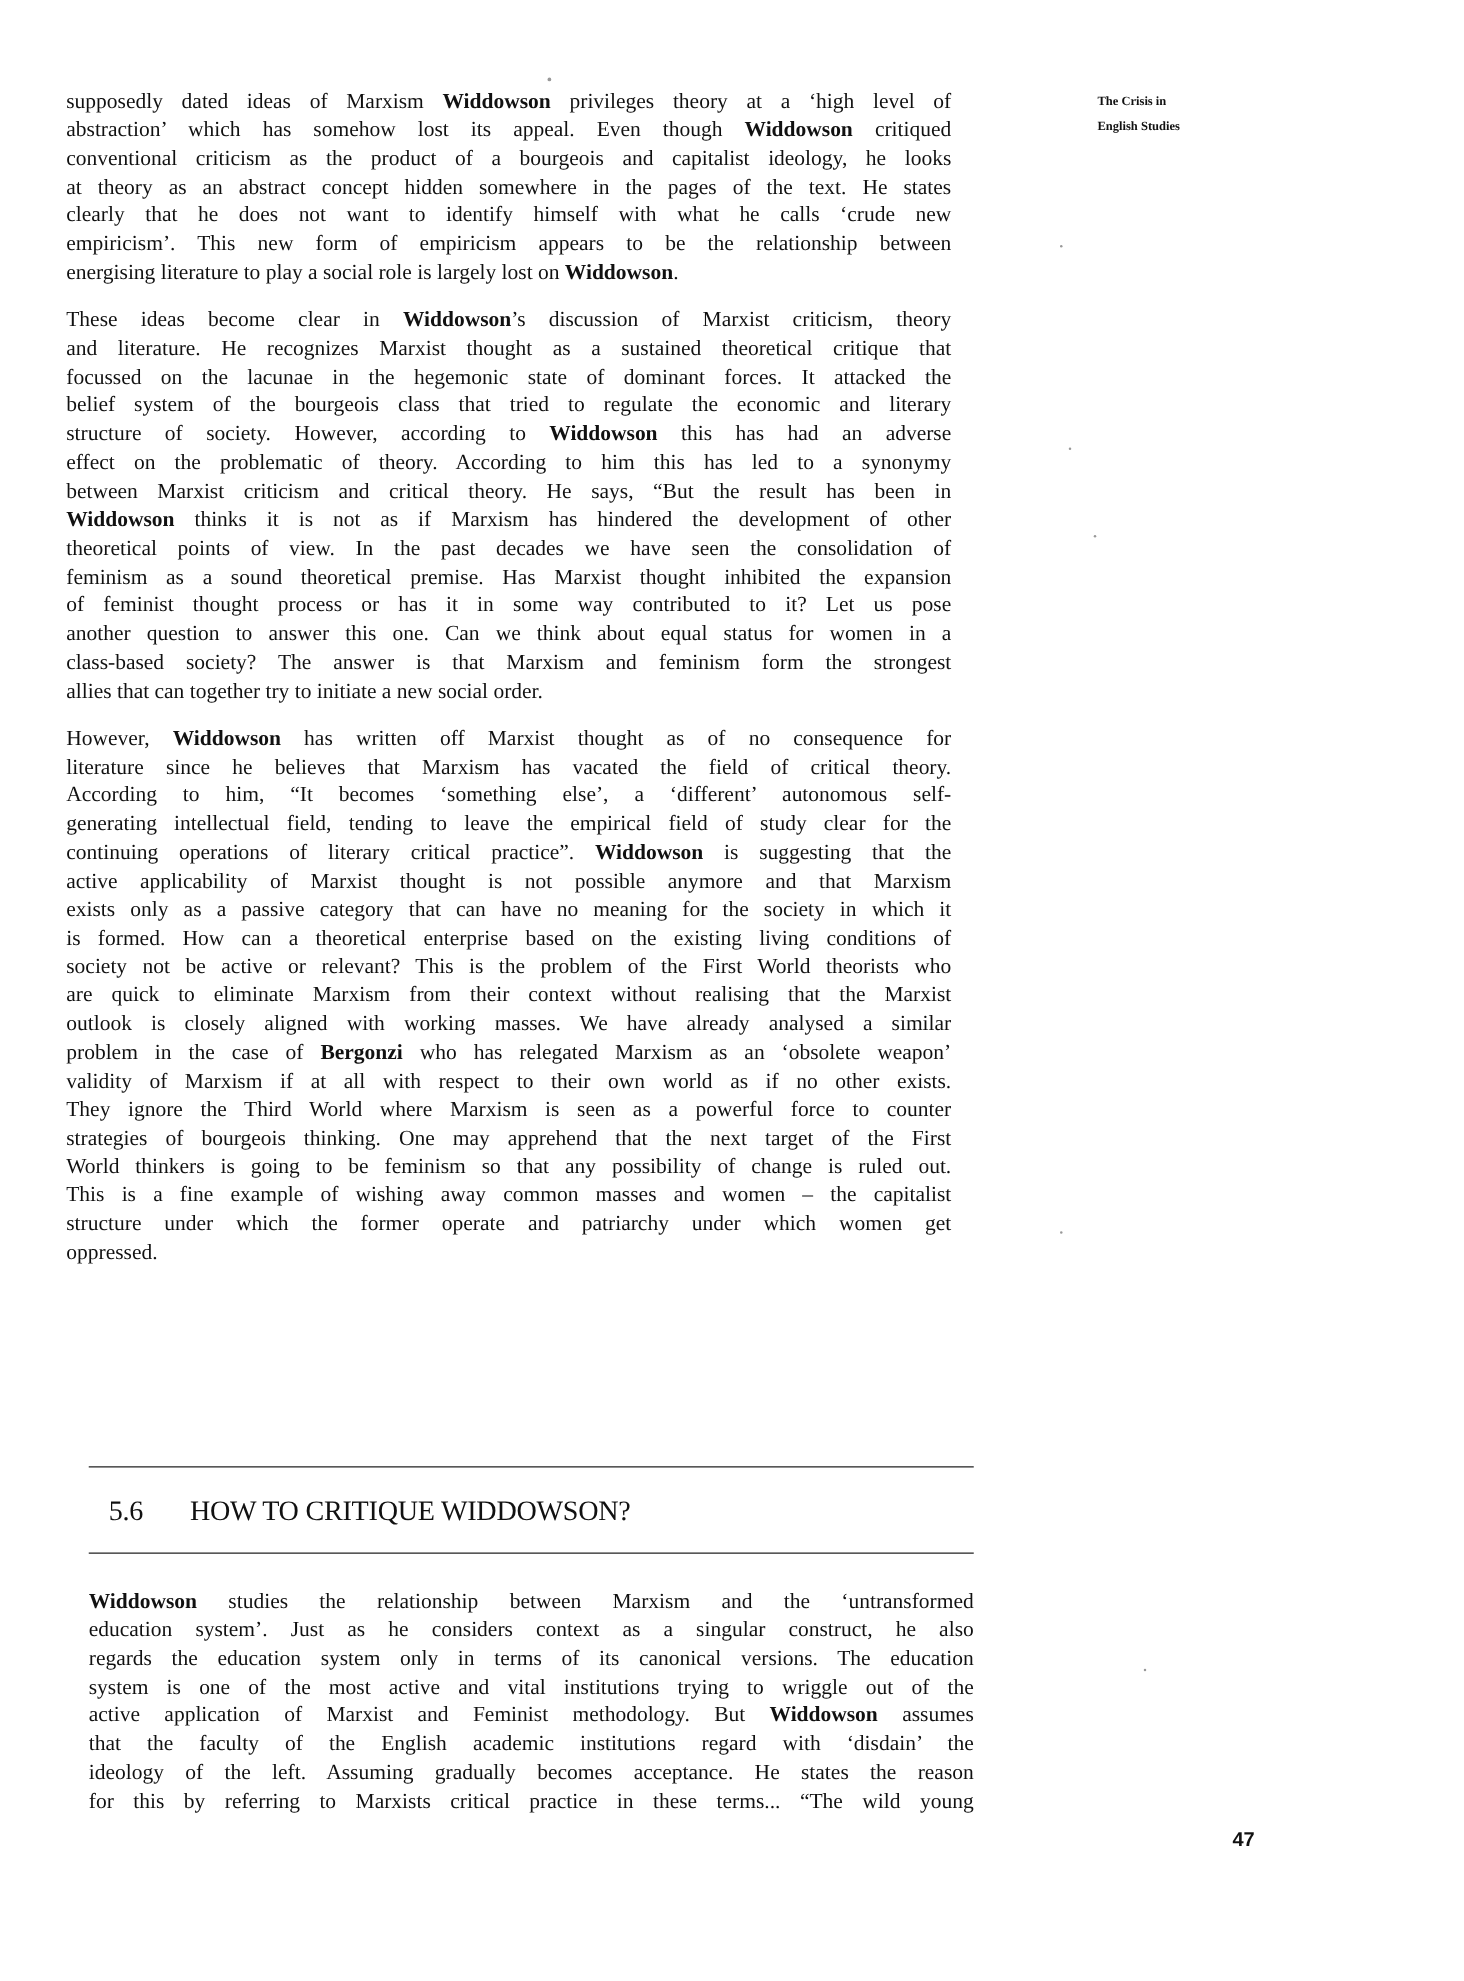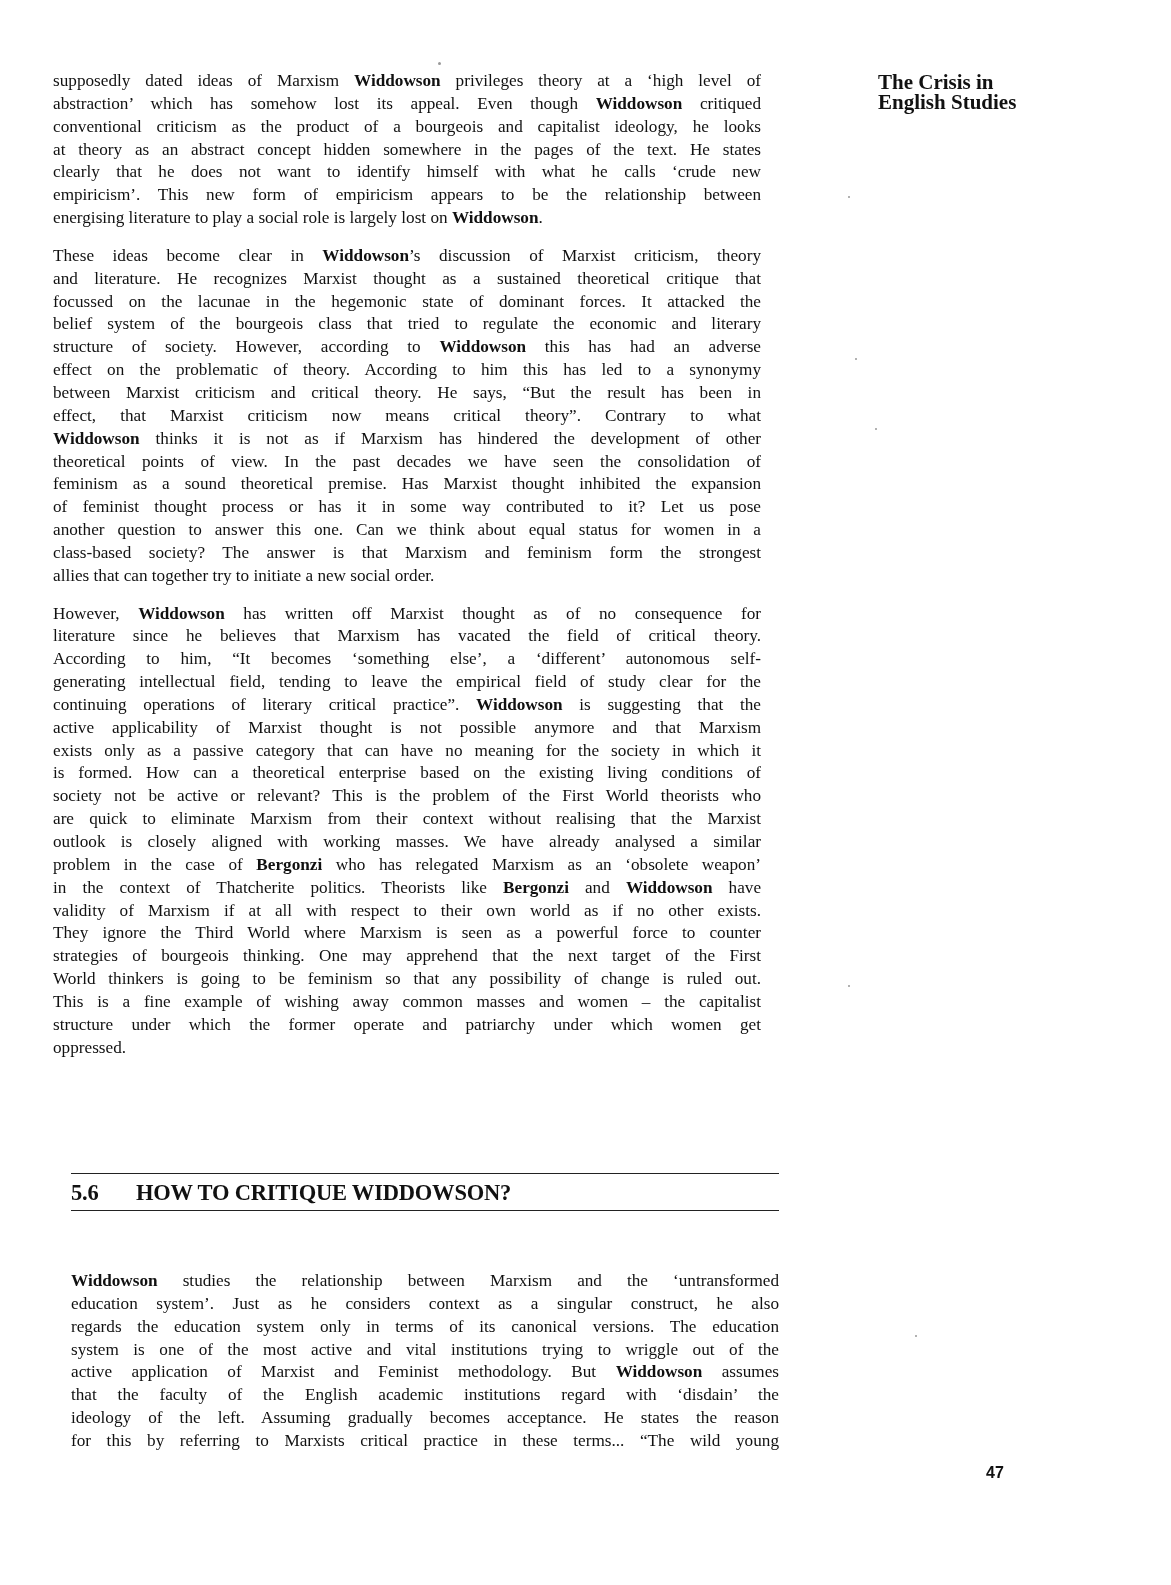--- a/index.html
+++ b/index.html
@@ -49,24 +49,24 @@
       top: 1173px;
       width: 708px;
     }
     .rule {
       height: 0;
       border-top: 1.5px solid #222;
       width: 100%;
     }
     .section-heading {
       font-family: "Liberation Serif", "DejaVu Serif", serif;
-      font-weight: bold;
+      font-weight: normal;
       font-size: 22.5px;
       line-height: 34px;
-      margin: 0;
+      margin: 16px;
       padding: 2px 0 0 0;
       letter-spacing: -0.2px;
     }
     .section-heading .num {
       display: inline-block;
       width: 65px;
     }
     .section-body {
       position: absolute;
       left: 71px;
@@ -74,21 +74,21 @@
       width: 708px;
       margin-top: 16px;
     }
 
     .side-note {
       position: absolute;
       left: 878px;
       top: 72px;
       font-family: "Liberation Serif", "DejaVu Serif", serif;
       font-weight: bold;
-      font-size: 21px;
+      font-size: 10px;
       line-height: 20px;
       color: #111;
     }
     .page-number {
       position: absolute;
       left: 986px;
       top: 1464px;
       font-family: "Liberation Sans", "DejaVu Sans", sans-serif;
       font-weight: bold;
       font-size: 16px;
@@ -121,21 +121,20 @@
         <span class="line last"><span>energising literature to play a social role is largely lost on </span><b>Widdowson</b><span>.</span></span>
       </p>
     <p class="para" id="para-2">
         <span class="line"><span>These ideas become clear in </span><b>Widdowson</b><span>’s discussion of Marxist criticism, theory</span></span>
         <span class="line"><span>and literature. He recognizes Marxist thought as a sustained theoretical critique that</span></span>
         <span class="line"><span>focussed on the lacunae in the hegemonic state of dominant forces. It attacked the</span></span>
         <span class="line"><span>belief system of the bourgeois class that tried to regulate the economic and literary</span></span>
         <span class="line"><span>structure of society. However, according to </span><b>Widdowson</b><span> this has had an adverse</span></span>
         <span class="line"><span>effect on the problematic of theory. According to him this has led to a synonymy</span></span>
         <span class="line"><span>between Marxist criticism and critical theory. He says, “But the result has been in</span></span>
-        <span class="line"><span>effect, that Marxist criticism now means critical theory”. Contrary to what</span></span>
         <span class="line"><b>Widdowson</b><span> thinks it is not as if Marxism has hindered the development of other</span></span>
         <span class="line"><span>theoretical points of view. In the past decades we have seen the consolidation of</span></span>
         <span class="line"><span>feminism as a sound theoretical premise. Has Marxist thought inhibited the expansion</span></span>
         <span class="line"><span>of feminist thought process or has it in some way contributed to it? Let us pose</span></span>
         <span class="line"><span>another question to answer this one. Can we think about equal status for women in a</span></span>
         <span class="line"><span>class-based society? The answer is that Marxism and feminism form the strongest</span></span>
         <span class="line last"><span>allies that can together try to initiate a new social order.</span></span>
       </p>
     <p class="para" id="para-3">
         <span class="line"><span>However, </span><b>Widdowson</b><span> has written off Marxist thought as of no consequence for</span></span>
@@ -143,21 +142,20 @@
         <span class="line"><span>According to him, “It becomes ‘something else’, a ‘different’ autonomous self-</span></span>
         <span class="line"><span>generating intellectual field, tending to leave the empirical field of study clear for the</span></span>
         <span class="line"><span>continuing operations of literary critical practice”.  </span><b>Widdowson</b><span> is suggesting that the</span></span>
         <span class="line"><span>active applicability of Marxist thought is not possible anymore and that Marxism</span></span>
         <span class="line"><span>exists only as a passive category that can have no meaning for the society in which it</span></span>
         <span class="line"><span>is formed. How can a theoretical enterprise based on the existing living conditions of</span></span>
         <span class="line"><span>society not be active or relevant? This is the problem of the First World theorists who</span></span>
         <span class="line"><span>are quick to eliminate Marxism from their context without realising that the Marxist</span></span>
         <span class="line"><span>outlook is closely aligned with working masses. We have already analysed a similar</span></span>
         <span class="line"><span>problem in the case of </span><b>Bergonzi</b><span> who has relegated Marxism as an ‘obsolete weapon’</span></span>
-        <span class="line"><span>in the context of Thatcherite politics. Theorists like </span><b>Bergonzi</b><span> and </span><b>Widdowson</b><span> have</span></span>
         <span class="line"><span>validity of Marxism if at all with respect to their own world as if no other exists.</span></span>
         <span class="line"><span>They ignore the Third World where Marxism is seen as a powerful force to counter</span></span>
         <span class="line"><span>strategies of bourgeois thinking. One may apprehend that the next target of the First</span></span>
         <span class="line"><span>World thinkers is going to be feminism so that any possibility of change is ruled out.</span></span>
         <span class="line"><span>This is a fine example of wishing away common masses and women – the capitalist</span></span>
         <span class="line"><span>structure under which the former operate and patriarchy under which women get</span></span>
         <span class="line last"><span>oppressed.</span></span>
       </p>
   </div>
 

